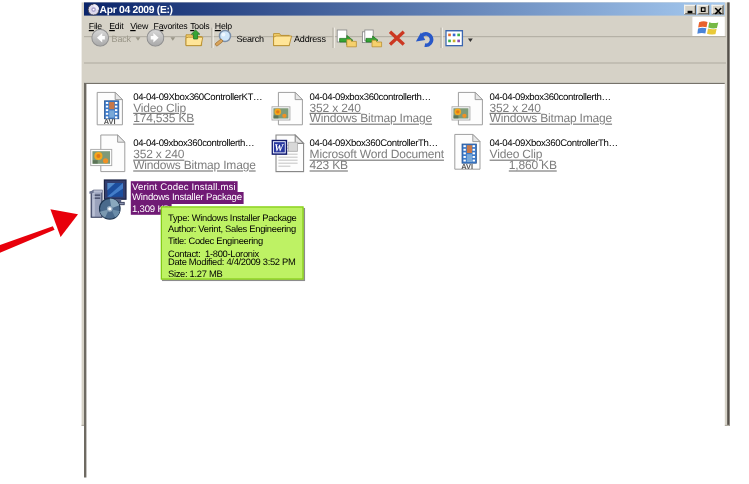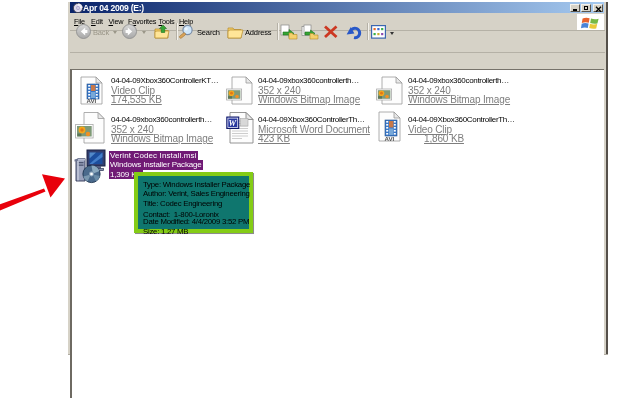--- a/index.html
+++ b/index.html
@@ -57,21 +57,21 @@
   background:#fff;
   border-top:1.5px solid #76726a; border-left:2px solid #6e6a62; }
 
 
 .tile-title { position:absolute; font-size:8px; color:#000; letter-spacing:-0.32px; white-space:nowrap; }
 .tile-sub { position:absolute; font-size:10px; color:#7e7e7e; letter-spacing:-0.15px; white-space:nowrap;text-decoration:underline; }
 .sel { background:#701a75; color:#fff; padding:0 1.5px; line-height:9.4px; height:9.4px; }
 
 
 #tooltip { position:absolute; left:134px; top:172px; width:119px; height:61px;
-  background:#0f766e; border:4px solid #84cc16; box-shadow:1px 1px 0.5px rgba(0,0,0,0.45); }
+  background:#bef264; border:1px solid #84cc16; box-shadow:1px 1px 0.5px rgba(0,0,0,0.45); }
 .tipline { position:absolute; left:5px; font-size:7.8px; color:#000; letter-spacing:-0.25px; white-space:nowrap; }
 </style>
 </head>
 <body>
 <div id="stage">
 
   <svg class="abs" style="left:0;top:168px" width="70" height="45" viewBox="0 0 70 45">
     <polygon points="0,36.2 0,42.6 45.5,23.5 44,20.5" fill="#e8000b"></polygon>
     <polygon points="42,6.3 65,10.5 50.5,29.5" fill="#e8000b"></polygon>
   </svg>

